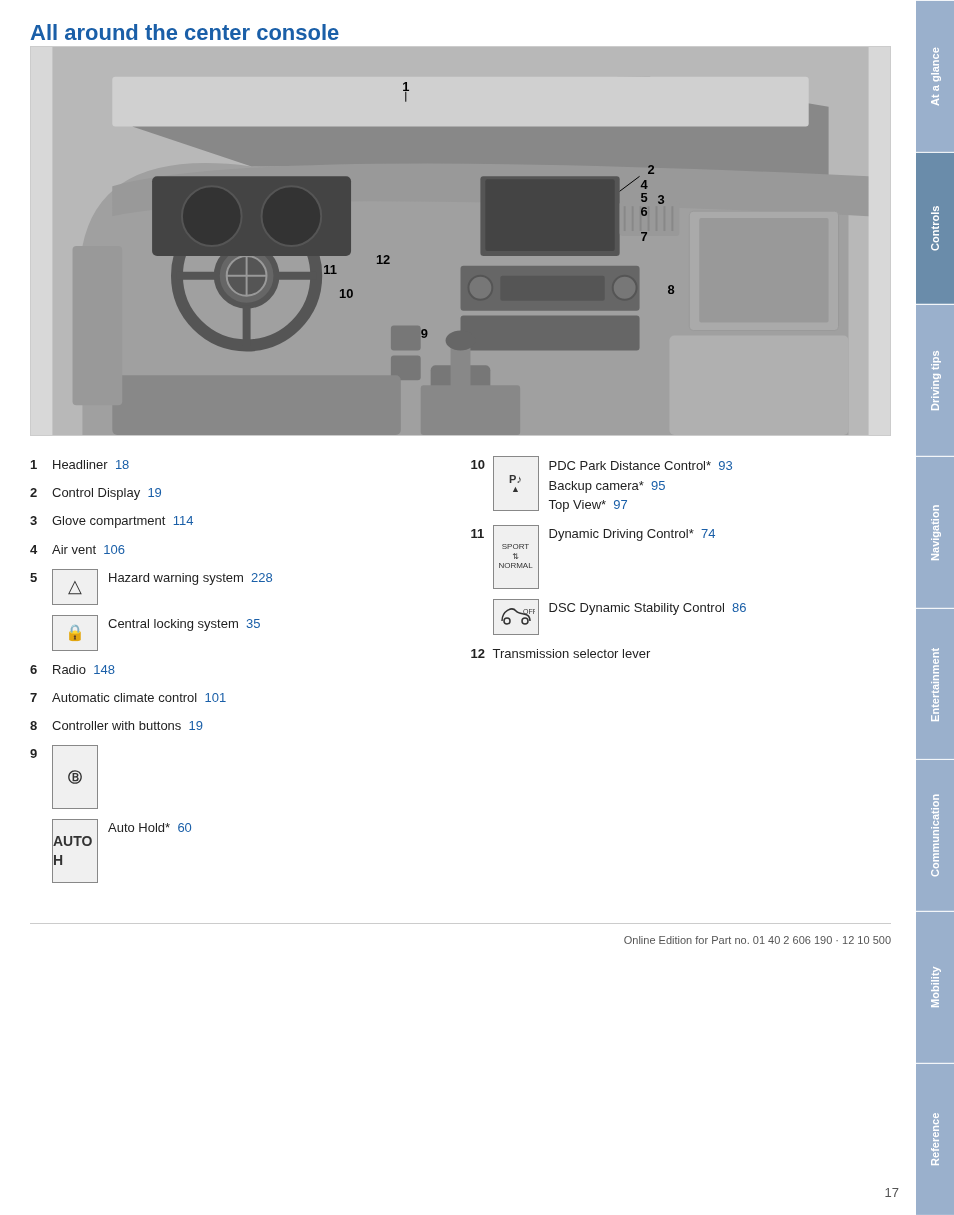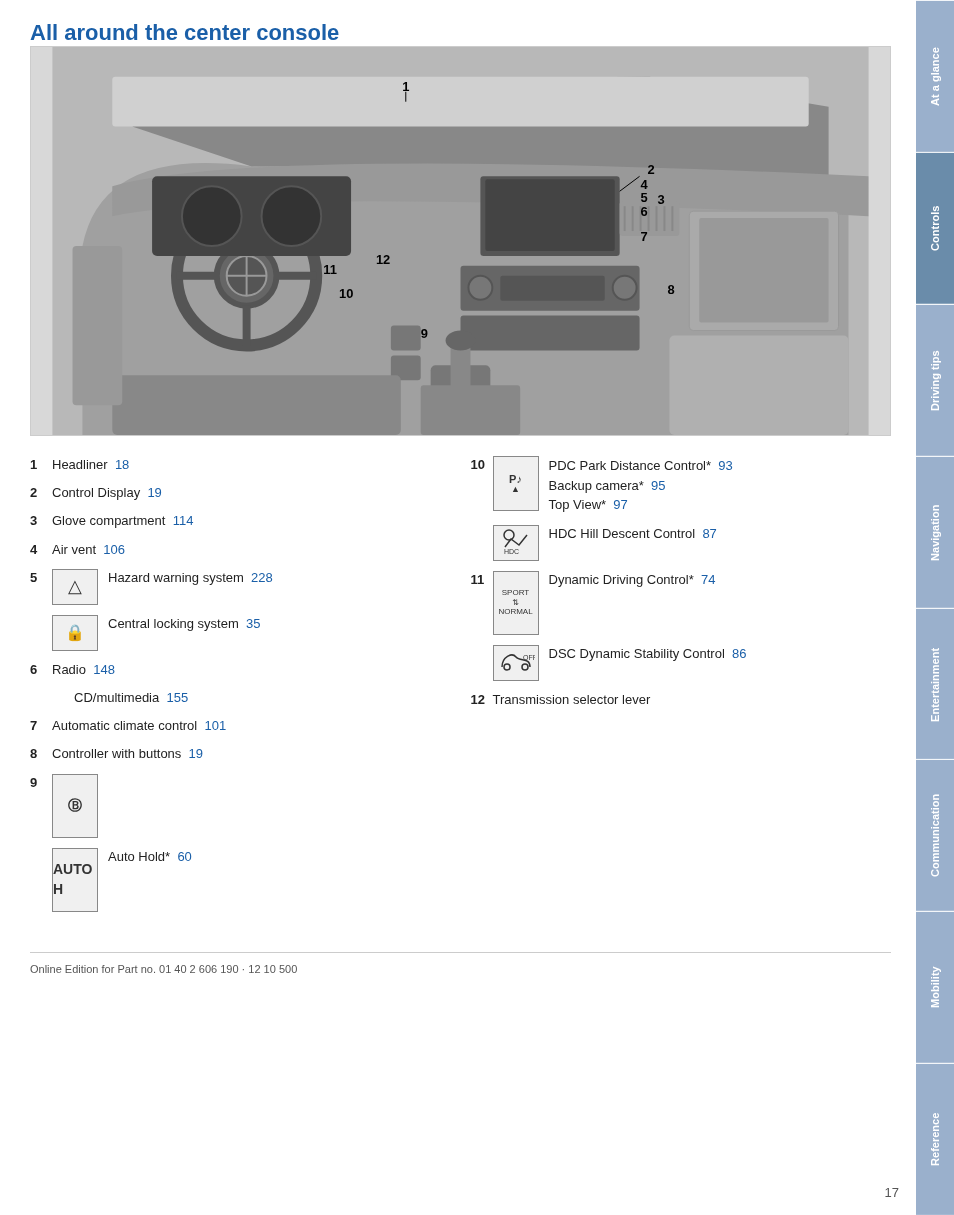--- a/index.html
+++ b/index.html
@@ -155,21 +155,21 @@
       color: #333;
     }
     .autoh-icon {
       font-size: 14px;
       font-weight: bold;
       color: #333;
     }
 
     
     .page-footer {
-      text-align: left;
+      text-align: right;
       font-size: 11px;
       color: #555;
       margin-top: 30px;
       padding-top: 10px;
       border-top: 1px solid #ccc;
     }
     .page-number {
       position: absolute;
       bottom: 15px;
       right: 55px;
@@ -344,26 +344,20 @@
         </span>
       </div>
 
       <div class="list-item">
         <span class="list-num">6</span>
         <span class="list-text">
           Radio &nbsp;<a class="link">148</a>
         </span>
       </div>
 
-      <div class="list-item">
-        <span class="list-num">&nbsp;</span>
-        <span class="list-text" style="padding-left:22px;">
-          CD/multimedia &nbsp;<a class="link">155</a>
-        </span>
-      </div>
 
       <div class="list-item">
         <span class="list-num">7</span>
         <span class="list-text">
           Automatic climate control &nbsp;<a class="link">101</a>
         </span>
       </div>
 
       <div class="list-item">
         <span class="list-num">8</span>
@@ -401,35 +395,20 @@
             <div style="font-size:9px;">▲</div>
           </div>
         </div>
         <span class="list-text multi-line-item">
           PDC Park Distance Control* &nbsp;<a class="link">93</a><br>
           Backup camera* &nbsp;<a class="link">95</a><br>
           Top View* &nbsp;<a class="link">97</a>
         </span>
       </div>
 
-      <div class="list-item">
-        <span class="list-num">&nbsp;</span>
-        <div class="icon-box">
-          <div class="hill-icon">
-            <svg width="30" height="28" viewBox="0 0 30 28">
-              <circle cx="8" cy="8" r="5" fill="none" stroke="#333" stroke-width="1.5"></circle>
-              <path d="M 4 20 L 10 12 L 18 18 L 26 8" fill="none" stroke="#333" stroke-width="1.5"></path>
-              <text x="3" y="27" font-size="7" fill="#333">HDC</text>
-            </svg>
-          </div>
-        </div>
-        <span class="list-text">
-          HDC Hill Descent Control &nbsp;<a class="link">87</a>
-        </span>
-      </div>
 
       <div class="list-item">
         <span class="list-num">11</span>
         <div class="icon-box icon-box-large">
           <div class="sport-icon">
             SPORT<br>⇅<br>NORMAL
           </div>
         </div>
         <span class="list-text">
           Dynamic Driving Control* &nbsp;<a class="link">74</a>

